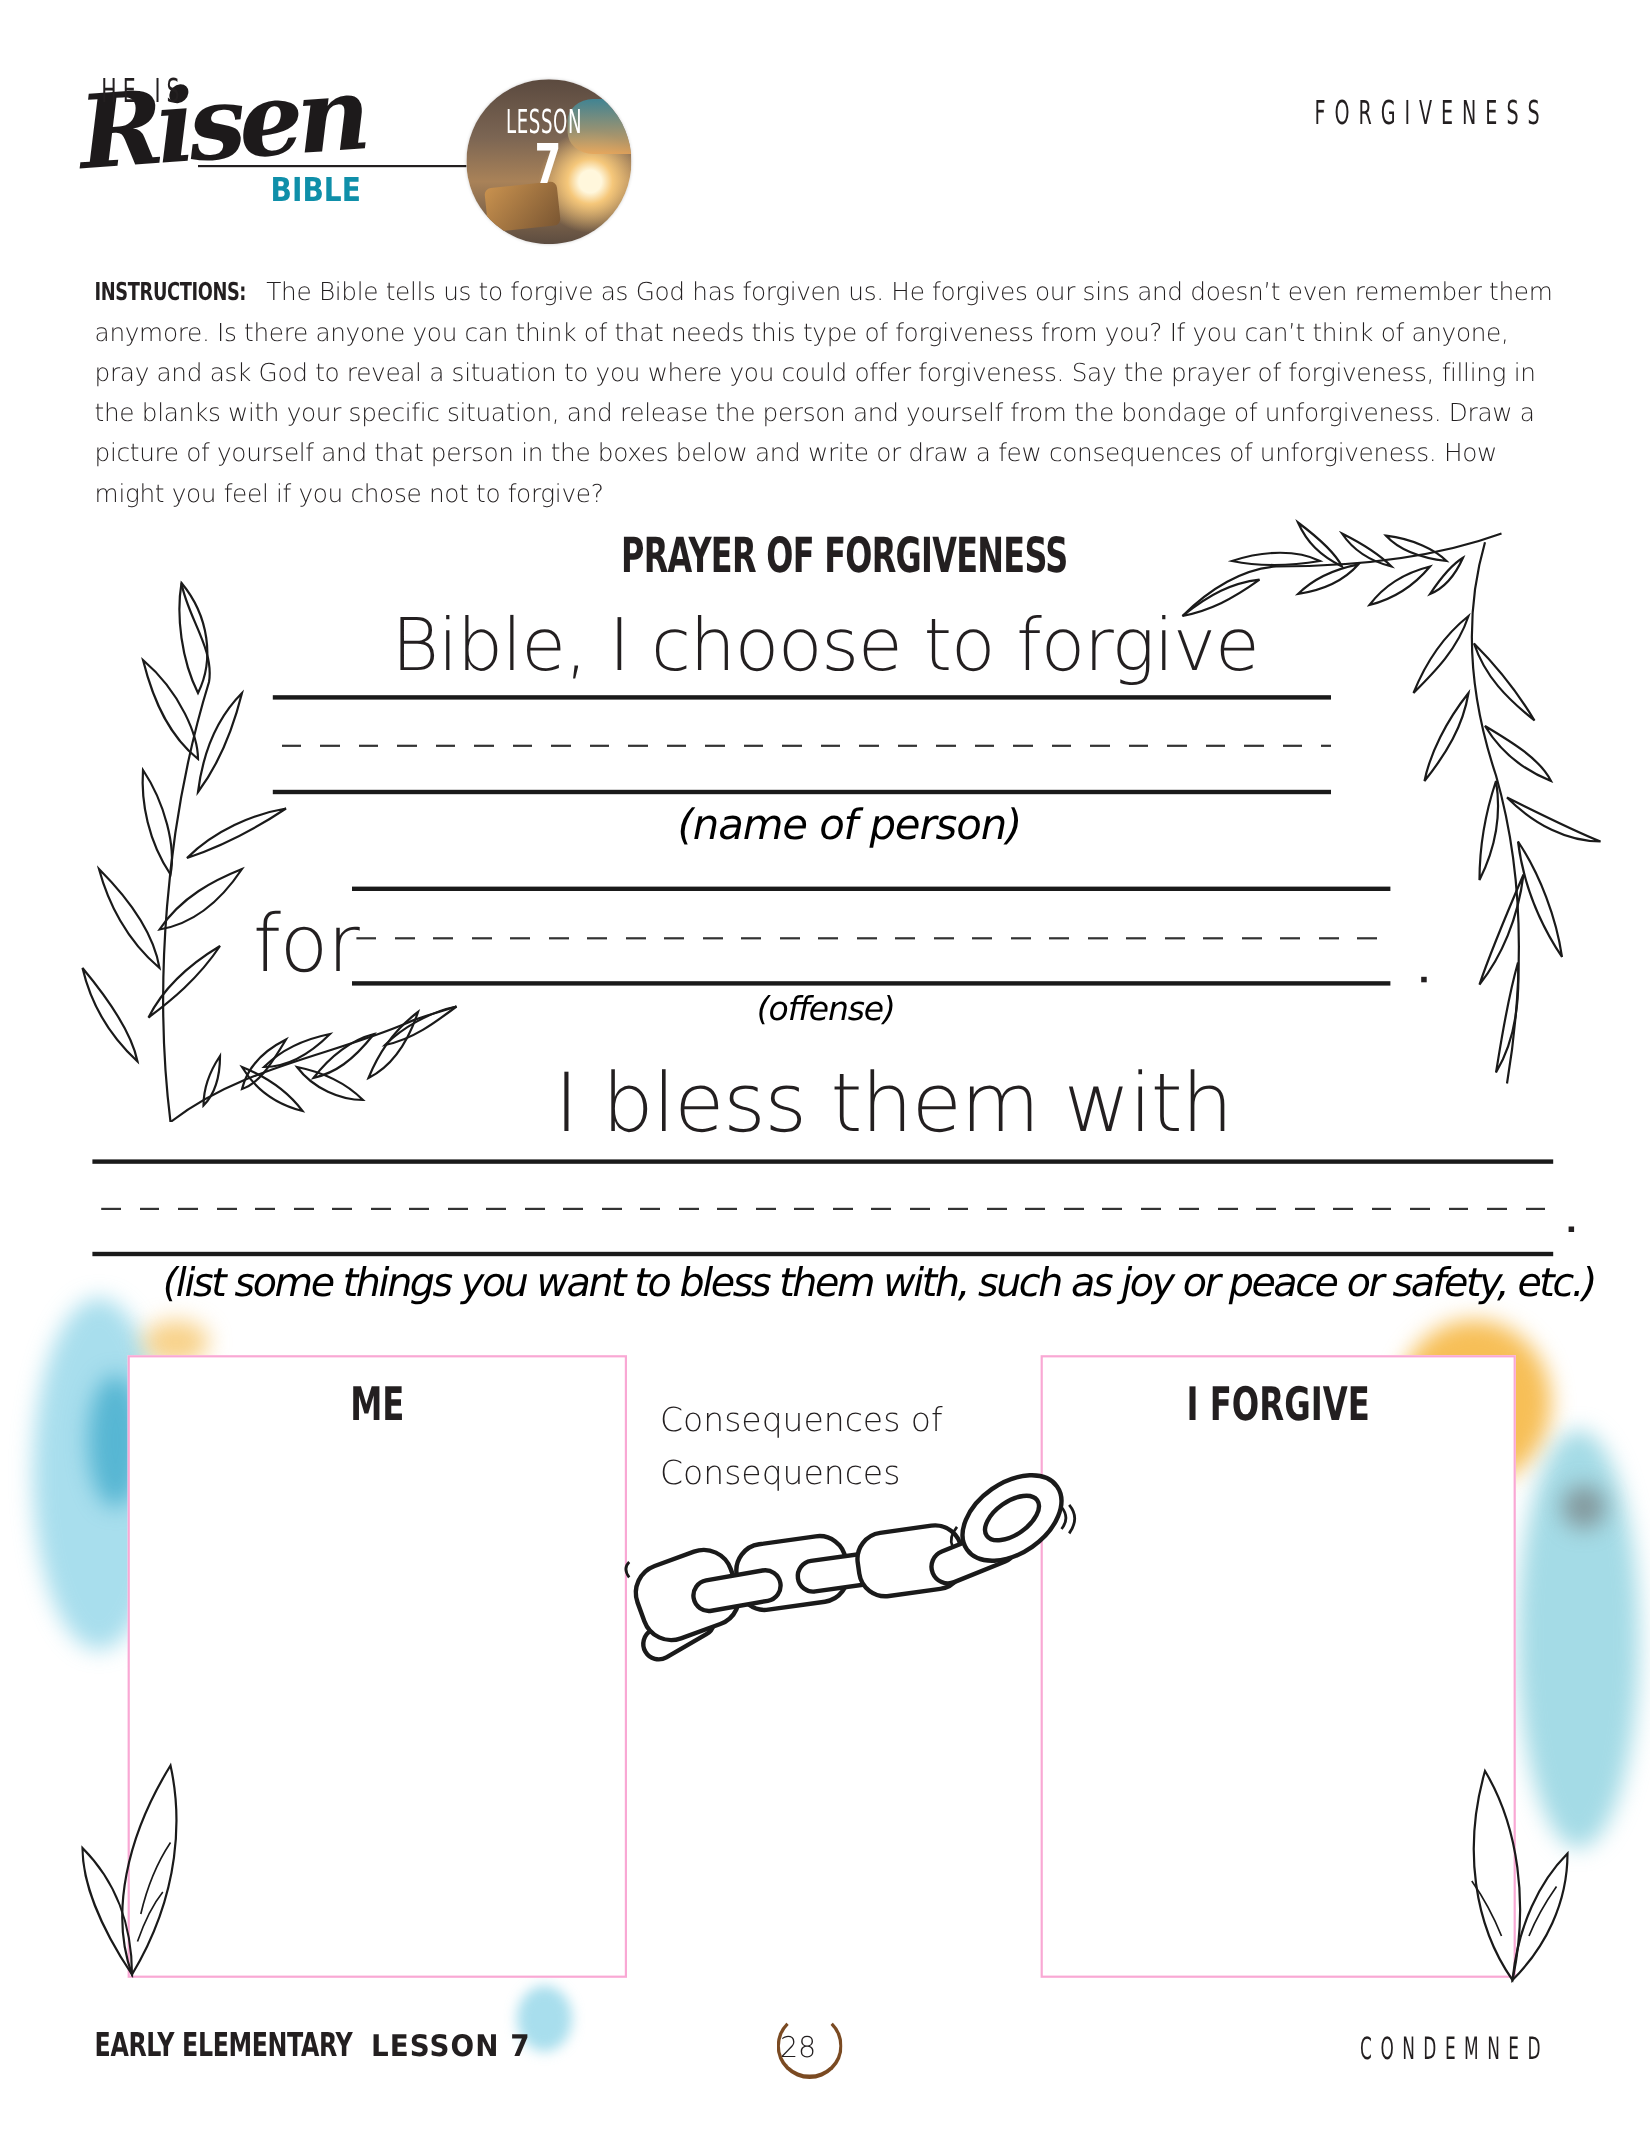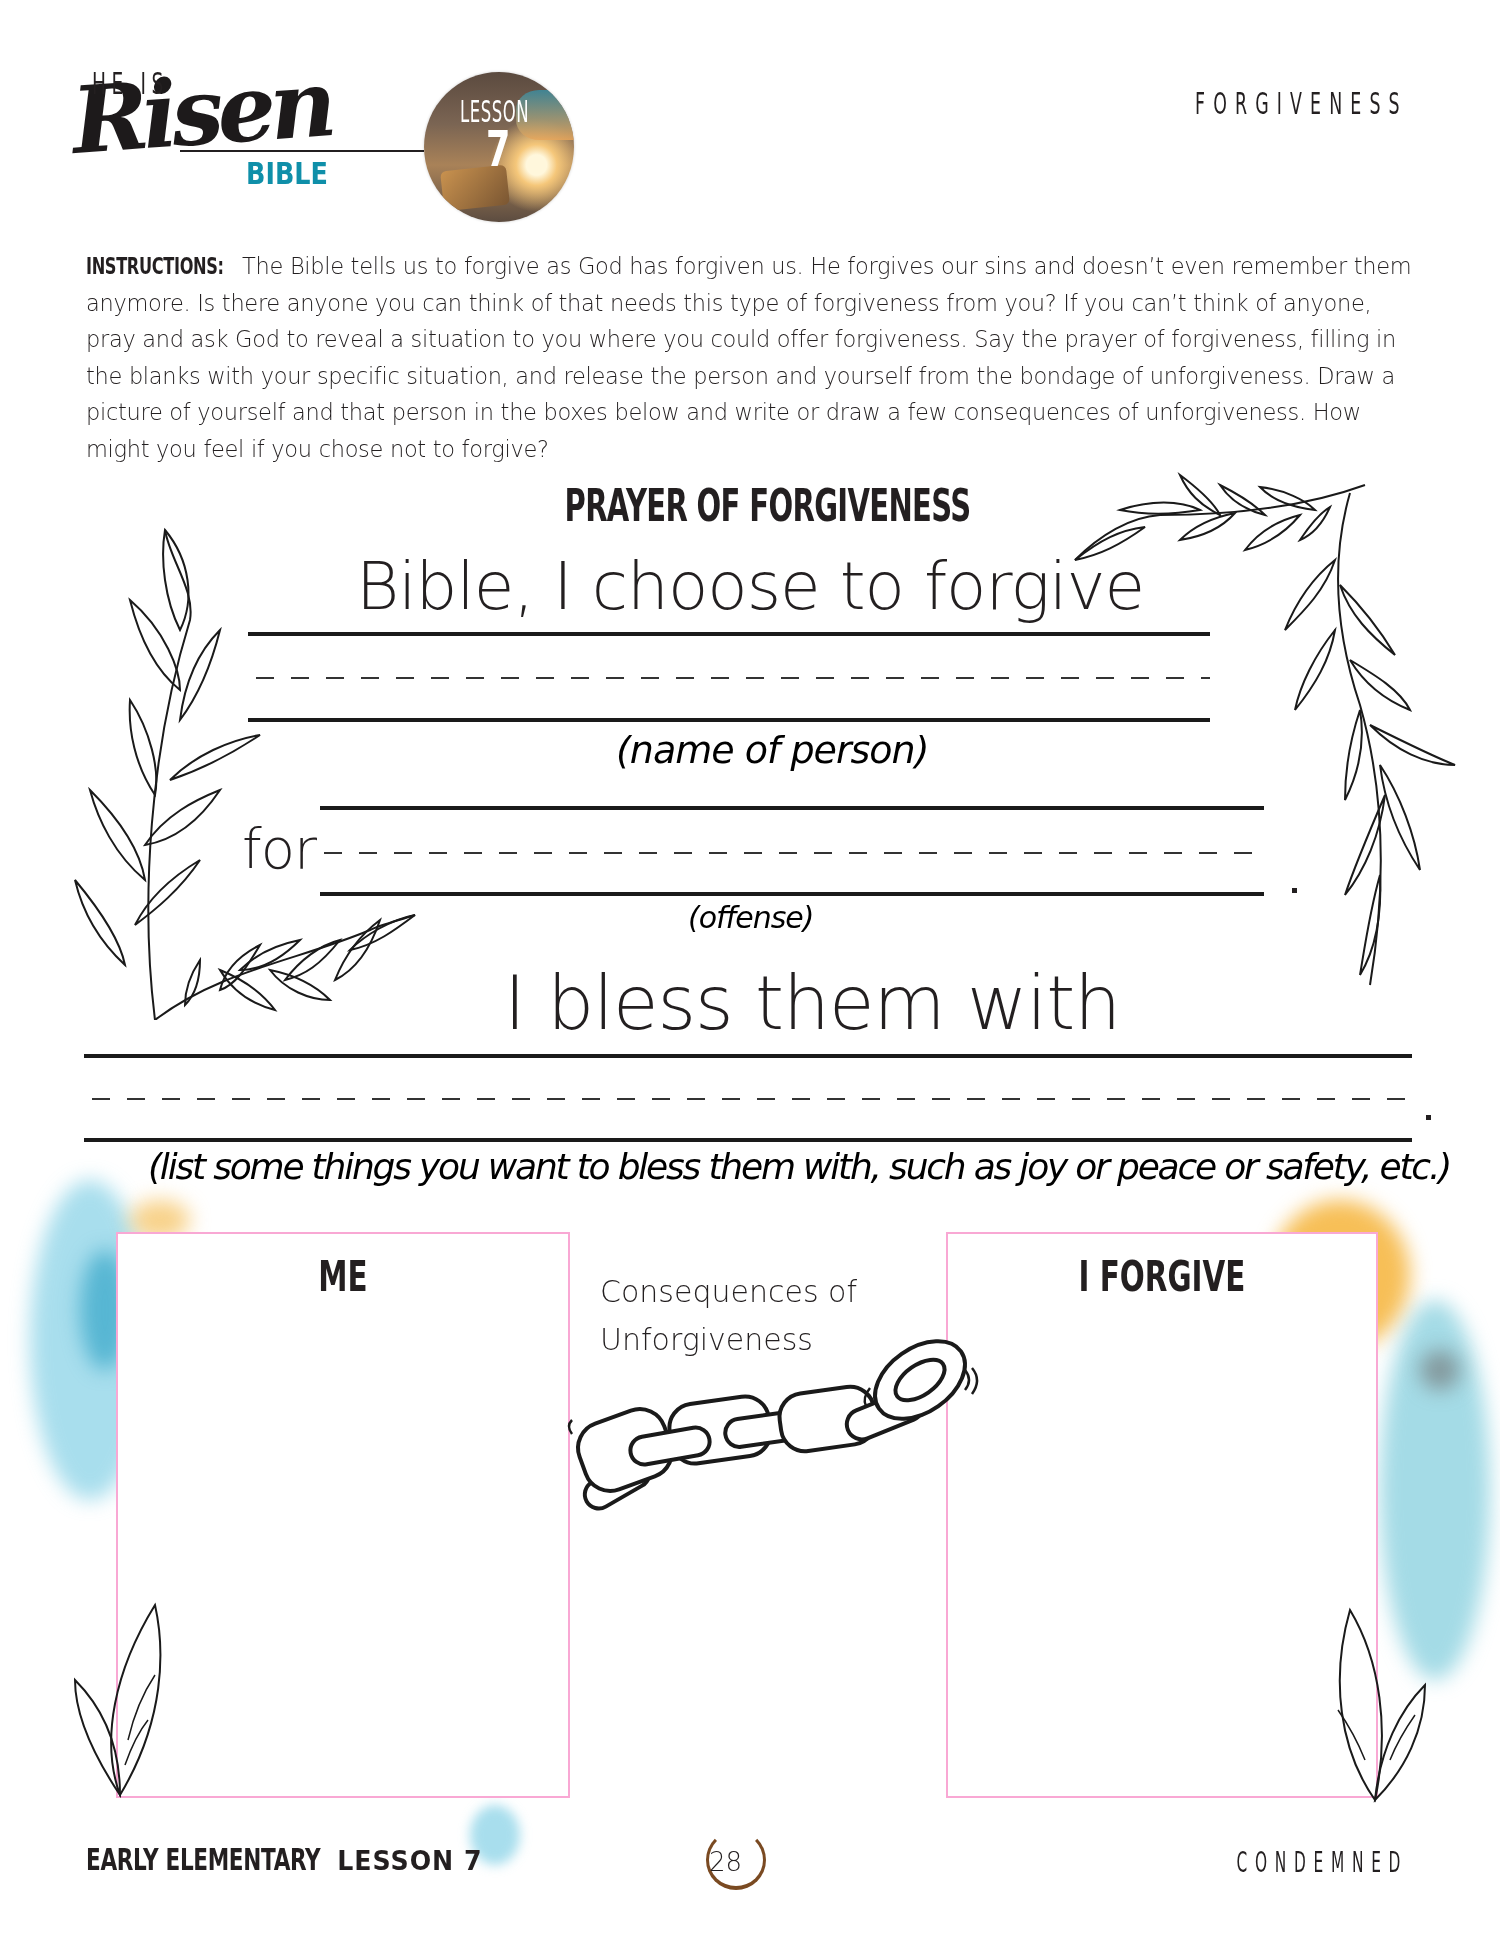--- a/index.html
+++ b/index.html
@@ -144,21 +144,21 @@
 
 <div class="abs prayer-title">PRAYER OF FORGIVENESS</div>
 
 <div class="abs script-big" style="left:356px;top:548px;font-size:66px;">Bible, I choose to forgive</div>
 <div class="abs line-solid" style="left:248px;top:632px;width:962px;"></div>
 <div class="abs dash-wide" style="left:256px;top:677px;width:954px;"></div>
 <div class="abs line-solid" style="left:248px;top:718px;width:962px;"></div>
 <div class="abs hint" style="left:616px;top:728px;font-size:38px;letter-spacing:-1px;">(name of person)</div>
 
 <div class="abs line-solid" style="left:320px;top:806px;width:944px;"></div>
-<div class="abs script-big" style="left:242px;top:816px;font-size:56px;">for</div>
+<div class="abs script-big" style="left:230px;top:816px;font-size:72px;">for</div>
 <div class="abs dash-wide" style="left:324px;top:852px;width:940px;"></div>
 <div class="abs line-solid" style="left:320px;top:892px;width:944px;"></div>
 <div class="abs dot" style="left:1292px;top:888px;"></div>
 <div class="abs hint" style="left:688px;top:900px;font-size:30px;letter-spacing:-1px;">(offense)</div>
 
 <div class="abs script-big" style="left:504px;top:960px;font-size:74px;">I bless them with</div>
 <div class="abs line-solid" style="left:84px;top:1054px;width:1328px;"></div>
 <div class="abs dash-wide" style="left:92px;top:1098px;width:1320px;"></div>
 <div class="abs line-solid" style="left:84px;top:1138px;width:1328px;"></div>
 <div class="abs dot" style="left:1426px;top:1115px;"></div>
@@ -167,21 +167,21 @@
 <div class="abs draw-box" style="left:116px;top:1232px;width:454px;height:566px;">
   <div class="box-title">ME</div>
 </div>
 
 <div class="abs draw-box" style="left:946px;top:1232px;width:432px;height:566px;">
   <div class="box-title">I FORGIVE</div>
 </div>
 
 <div class="abs consequences">
   <div>Consequences of</div>
-  <div>Unforgiveness</div>
+  <div>Consequences</div>
 </div>
 
 <svg class="abs" style="left:560px;top:1320px" width="440" height="200" viewBox="0 0 440 200" fill="#fff" stroke="#1a1a1a" stroke-width="4" stroke-linejoin="round">
   <rect x="22" y="150" width="70" height="28" rx="14" transform="rotate(-30 57 164)"></rect>
   <rect x="20" y="95" width="90" height="70" rx="26" transform="rotate(-20 65 130)"></rect>
   <rect x="110" y="80" width="100" height="60" rx="24" transform="rotate(-8 160 110)"></rect>
   <rect x="70" y="112" width="80" height="28" rx="14" transform="rotate(-10 110 126)"></rect>
   <rect x="165" y="95" width="85" height="28" rx="14" transform="rotate(-8 207 109)"></rect>
   <rect x="220" y="70" width="95" height="58" rx="24" transform="rotate(-8 267 99)"></rect>
   <rect x="285" y="80" width="80" height="30" rx="15" transform="rotate(-22 325 95)"></rect>

